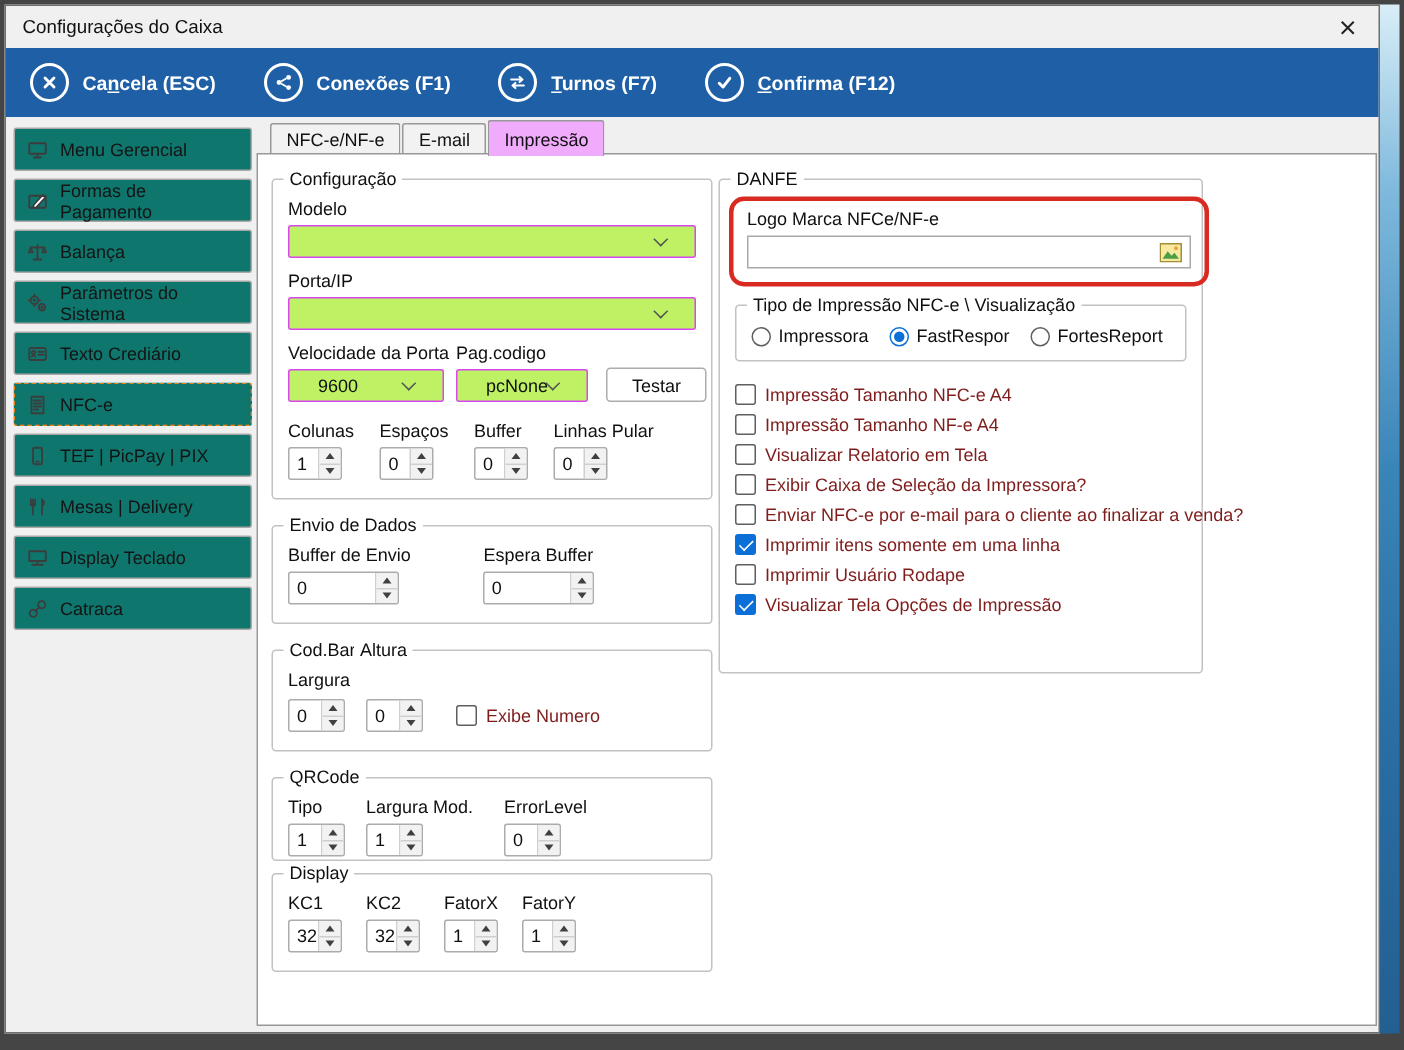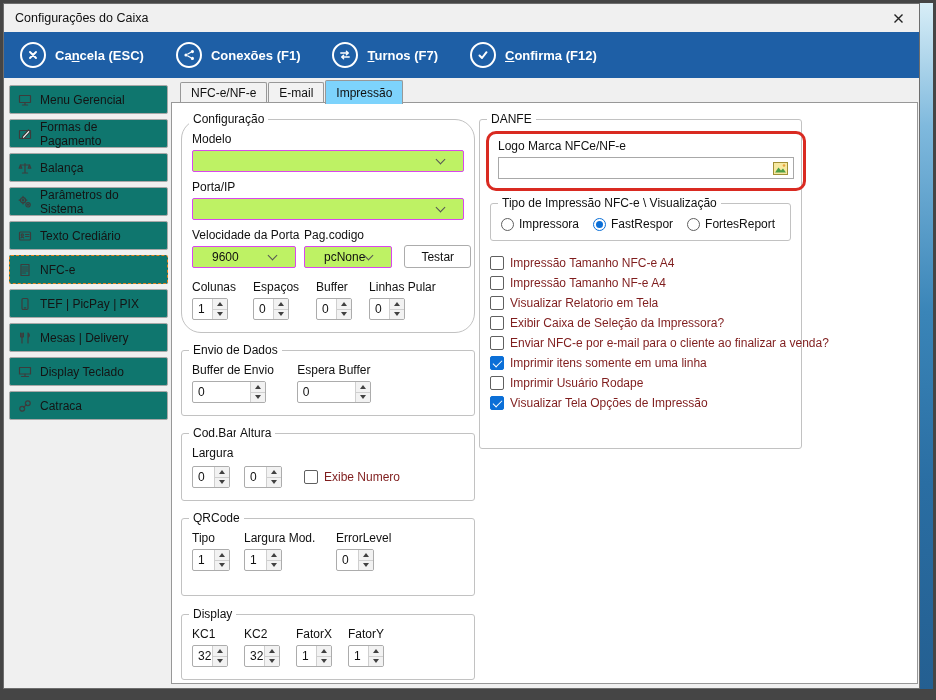--- a/index.html
+++ b/index.html
@@ -18,55 +18,55 @@
   .tb-key { text-decoration:underline; }
 
   .sidebar { position:absolute; left:5px; top:81px; width:159px; display:flex; flex-direction:column; gap:5px; }
   .side-item { height:29px; background:#0f766e; border:1px solid #a8a8a8; border-radius:2px; display:flex; align-items:center; padding:0 7px; gap:8px; font-size:12px; color:#141414; }
   .side-item.selected { border:1.5px dashed #e8821c; }
   .side-icon { width:15px; height:14px; display:flex; align-items:center; justify-content:center; flex:none; }
   .side-icon svg { stroke:#3c3c3c; stroke-width:1.2; fill:none; stroke-linecap:round; stroke-linejoin:round; }
 
   .tabs { position:absolute; left:176px; top:76px; height:24px; display:flex; align-items:flex-end; z-index:3; }
   .tab { height:20px; margin-bottom:2px; padding:0 10px; display:flex; align-items:center; font-size:12px; color:#101010; background:#f2f2f2; border:1px solid #989898; border-bottom:none; margin-right:1px; border-radius:2px 2px 0 0; }
-  .tab.active { height:24px; margin-bottom:0; background:#7dd3fc; z-index:4;text-align:right; }
+  .tab.active { height:24px; margin-bottom:0; background:#f0abfc; z-index:4;text-align:right; }
 
   .main { position:absolute; left:167px; top:98px; width:747px; height:582px; background:#fff; border:1px solid #989898; }
 
   .gbox { position:relative; border:1px solid #c2c2c2; border-radius:3px; background:#fff; }
   .legend { position:absolute; top:-8px; left:7px; background:#fff; padding:0 4px; font-size:12px; color:#101010; white-space:nowrap; }
   .legend2 { position:absolute; top:-8px; left:54px; background:#fff; padding:0 4px; font-size:12px; color:#101010; }
   .field-label { font-size:12px; color:#101010; margin-bottom:4px; white-space:nowrap; }
 
   .col-left { position:absolute; left:9px; top:16px; width:294px; }
-  .gbox-config { padding:12px 10px 12px; margin-bottom:17px;border-radius:20px; }
+  .gbox-config { padding:12px 10px 12px; margin-bottom:17px; }
   .combo { height:22px; border:1px solid #d946ef; border-radius:2px; background:#bef264; display:flex; align-items:center; padding:0 19px; }
   .combo-val { font-size:12px; color:#101010; }
   .chev { width:7px; height:7px; border-right:1.5px solid #555; border-bottom:1.5px solid #555; transform:rotate(45deg); margin-left:auto; margin-top:-3px; flex:none; }
   .fgroup { margin-bottom:8px; }
   .cfg-row { display:flex; gap:8px; margin-top:4px; align-items:flex-end; }
   .w104 { width:104px; } .w92 { width:92px; }
   .btn { height:23px; border:1px solid #acacac; border-radius:3px; background:#fff; font-size:12px; color:#101010; padding:0 16px; display:flex; align-items:center; }
   .spin-row { display:flex; gap:17px; margin-top:12px; }
   .spinner { display:flex; height:22px; border:1px solid #acacac; border-radius:2px; background:#fff; overflow:hidden; }
   .spinner .val { flex:1; display:flex; align-items:center; padding-left:5px; font-size:12px; color:#101010; }
   .spin-arrows { width:15px; display:flex; flex-direction:column; border-left:1px solid #cfcfcf; flex:none; }
   .spin-arrows .sa { flex:1; display:flex; align-items:center; justify-content:center; background:#f2f2f2; }
   .spin-arrows .sa + .sa { border-top:1px solid #cfcfcf; }
   .sa-up::after { content:""; border-left:3px solid transparent; border-right:3px solid transparent; border-bottom:4px solid #404040; }
   .sa-down::after { content:""; border-left:3px solid transparent; border-right:3px solid transparent; border-top:4px solid #404040; }
   .spinner.sm { width:38px; } .spinner.md { width:36px; } .spinner.lg { width:74px; }
 
   .gbox-envio { padding:12px 10px 12px; margin-bottom:17px;text-align:center; }
-  .envio-row { display:flex; gap:23px; }
+  .envio-row { display:flex; gap:48px; }
 
   .gbox-cb { padding:12px 10px 12px; margin-bottom:17px; }
   .cb-row { display:flex; align-items:center; gap:14px; margin-top:6px; }
 
-  .gbox-qr { padding:12px 10px 24px; margin-bottom:18px; }
+  .gbox-qr { padding:12px 10px 2px; margin-bottom:8px; }
   .qr-row { display:flex; }
   .qcol1 { width:52px; } .qcol2 { width:92px; }
   .gbox-logo { padding:12px 10px 12px; }
   .logo-row { display:flex; }
   .lcol { width:52px; }
 
   .gbox-danfe { position:absolute; left:307px; top:16px; width:323px; height:330px; padding:10px 10px; }
   .red-box { border:3px solid #d92a21; border-radius:10px; padding:5px 9px 9px; margin:1px -15px 0 -4px; }
   .logo-input-row { display:flex; }
   .text-input { flex:1; height:22px; border:1px solid #a8a8a8; background:#fff; display:flex; align-items:center; padding:0 3px; }

